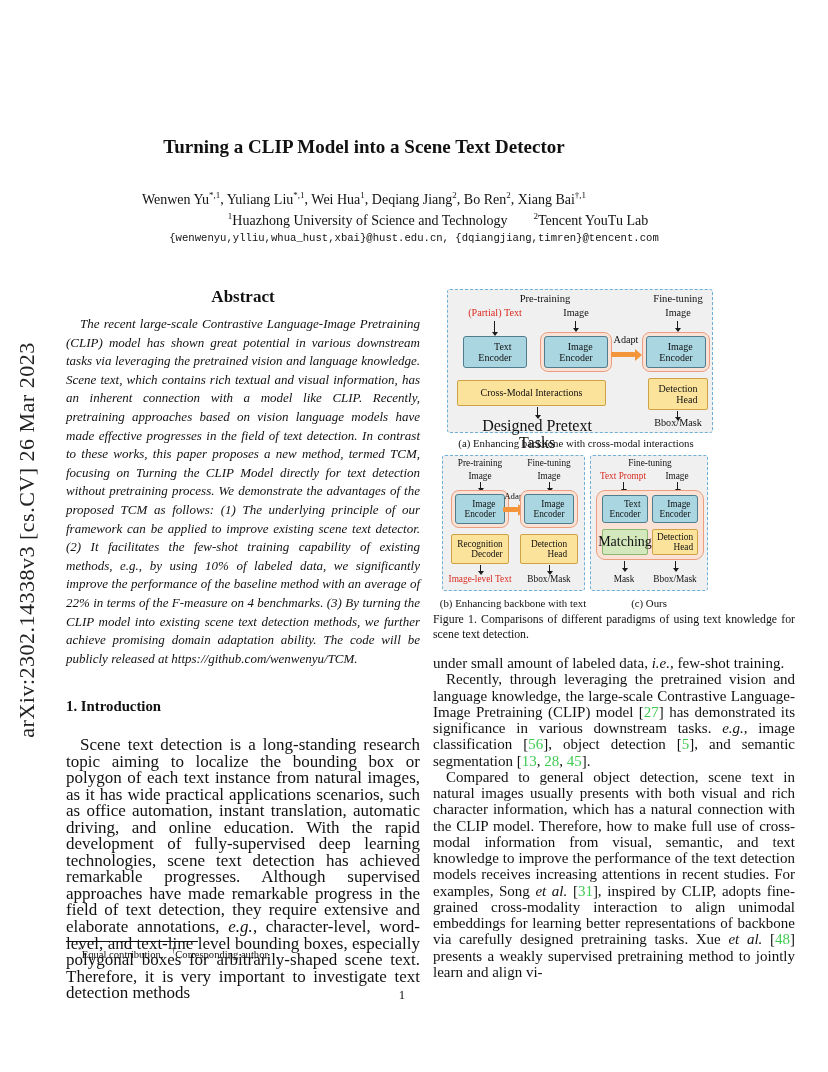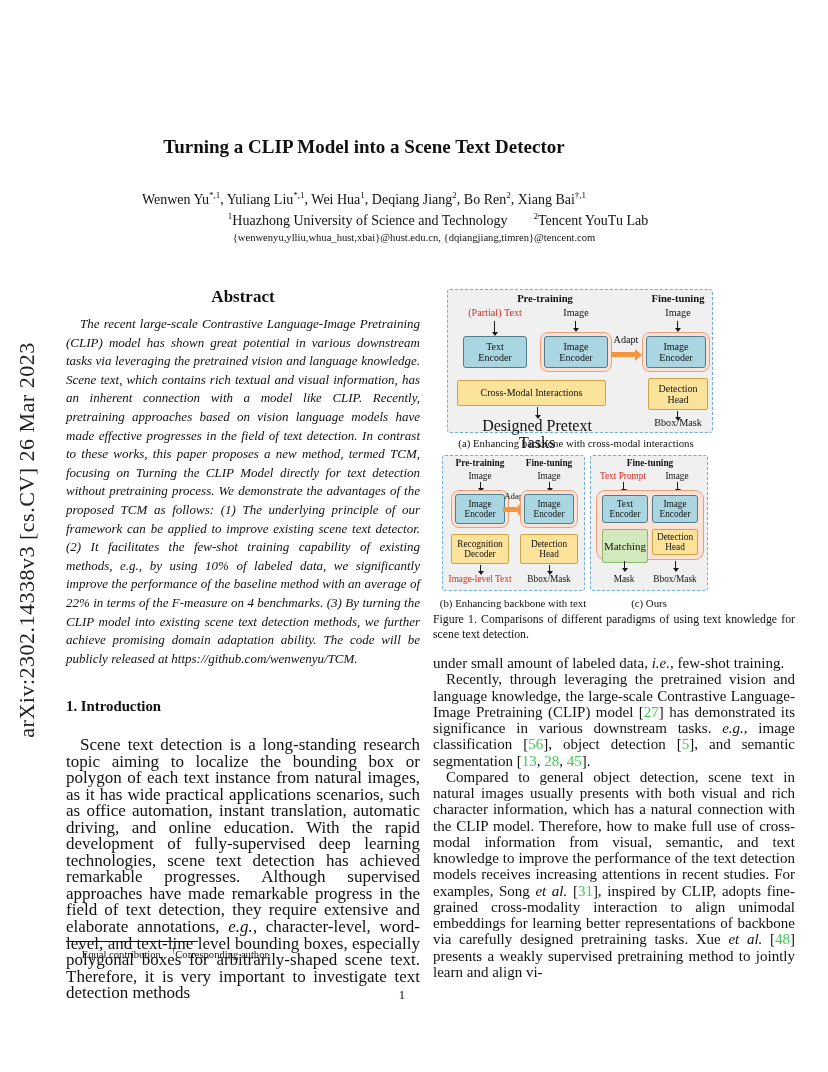--- a/index.html
+++ b/index.html
@@ -28,21 +28,21 @@
 
   
   .titleblock{position:absolute;left:0;top:136px;width:728px;text-align:center;}
   .paper-title{font-size:19px;font-weight:bold;}
   .authors{position:absolute;left:0;top:190px;width:728px;text-align:center;font-size:14px;}
   .authors sup{font-size:9px;}
   .affils{position:absolute;left:0;top:211px;width:828px;text-align:center;font-size:14px;margin-left:24px;}
   .affils sup{font-size:9px;}
   .affil-gap{display:inline-block;width:26px;}
   .emails{position:absolute;left:0;top:232px;width:828px;text-align:center;
-    font-family:Liberation Serif, serif;font-size:10.6px;}
+    font-family:Liberation Mono, monospace;font-size:10.6px;}
 
   
   .col-left{position:absolute;left:66px;top:285px;width:354px;}
   .col-right{position:absolute;left:433px;top:287px;width:362px;}
 
   .abstract-head{position:absolute;top:2px;left:0;width:100%;text-align:center;
     font-weight:bold;font-size:17px;}
   .abstract-body{position:absolute;top:30px;left:0;width:100%;font-style:italic;
     font-size:13px;line-height:18.6px;text-align:justify;text-indent:14px;}
   .sec-head{position:absolute;top:413px;left:0;font-weight:bold;font-size:14.8px;}
@@ -58,24 +58,24 @@
   .rc-body p{margin:0;}
   .rc-body p.ind{text-indent:13px;}
   .cite{color:var(--cite);}
 
   
   .figure1{position:absolute;top:0;left:0;width:362px;height:362px;
     font-family:"Liberation Serif", serif;}
   .panel{position:absolute;background:var(--panelbg);border:1.6px dashed var(--dash);
     border-radius:3px;box-sizing:border-box;}
   .flabel{position:absolute;text-align:center;line-height:1.05;}
-  .fbold{font-weight:bold;}
+  .fbold{font-weight:normal;}
   .fred{color:var(--red);}
   .fbox{position:absolute;box-sizing:border-box;display:flex;align-items:center;
-    justify-content:center;text-align:center;white-space:pre-line;line-height:1.12;}
+    justify-content:center;text-align:right;white-space:pre-line;line-height:1.12;}
   .bluebox{background:var(--blue);border:1px solid var(--blue-bd);border-radius:3px;}
   .yellowbox{background:var(--yellow);border:1px solid var(--yellow-bd);border-radius:2px;}
   .greenbox{background:var(--green);border:1px solid var(--green-bd);border-radius:2px;}
   .ring{position:absolute;box-sizing:border-box;background:var(--salmon-fill);
     border:1.6px solid var(--salmon);border-radius:8px;}
   .ring .bluebox{position:absolute;left:3px;top:3px;right:3px;bottom:3px;}
   .varr{position:absolute;width:1.3px;background:#1b1b1b;}
   .varr::after{content:"";position:absolute;left:50%;transform:translateX(-50%);
     bottom:-4px;border-left:3px solid transparent;border-right:3px solid transparent;
     border-top:4.5px solid #1b1b1b;}
@@ -184,21 +184,21 @@
         <div class="flabel fbold" style="left:0px;top:3px;width:118px;font-size:9.3px;">Fine-tuning</div>
         <div class="flabel fred" style="left:-6px;top:16px;width:76px;font-size:9.3px;">Text Prompt</div>
         <div class="flabel" style="left:56px;top:16px;width:60px;font-size:9.3px;">Image</div>
         <div class="varr" style="left:32px;top:26px;height:7px;"></div>
         <div class="varr" style="left:86px;top:26px;height:7px;"></div>
         <div class="ring" style="left:5px;top:34px;width:108px;height:70px;border-radius:9px;"></div>
         <div class="fbox bluebox" style="left:11px;top:39px;width:46px;height:28px;font-size:9.3px;">Text
 Encoder</div>
         <div class="fbox bluebox" style="left:61px;top:39px;width:46px;height:28px;font-size:9.3px;">Image
 Encoder</div>
-        <div class="fbox greenbox" style="left:11px;top:73px;width:46px;height:34px;font-size:11px;">Matching</div>
+        <div class="fbox greenbox" style="left:11px;top:73px;width:46px;height:26px;font-size:14px;">Matching</div>
         <div class="fbox yellowbox" style="left:61px;top:73px;width:46px;height:26px;font-size:9.3px;">Detection
 Head</div>
         <div class="varr" style="left:33px;top:105px;height:7px;"></div>
         <div class="varr" style="left:84px;top:105px;height:7px;"></div>
         <div class="flabel" style="left:3px;top:119px;width:60px;font-size:9.3px;">Mask</div>
         <div class="flabel" style="left:44px;top:119px;width:80px;font-size:9.3px;">Bbox/Mask</div>
       </div>
 
       <div class="panel-caption" style="left:0px;top:310px;width:160px;">(b) Enhancing backbone with text</div>
       <div class="panel-caption" style="left:156px;top:310px;width:120px;">(c) Ours</div>

